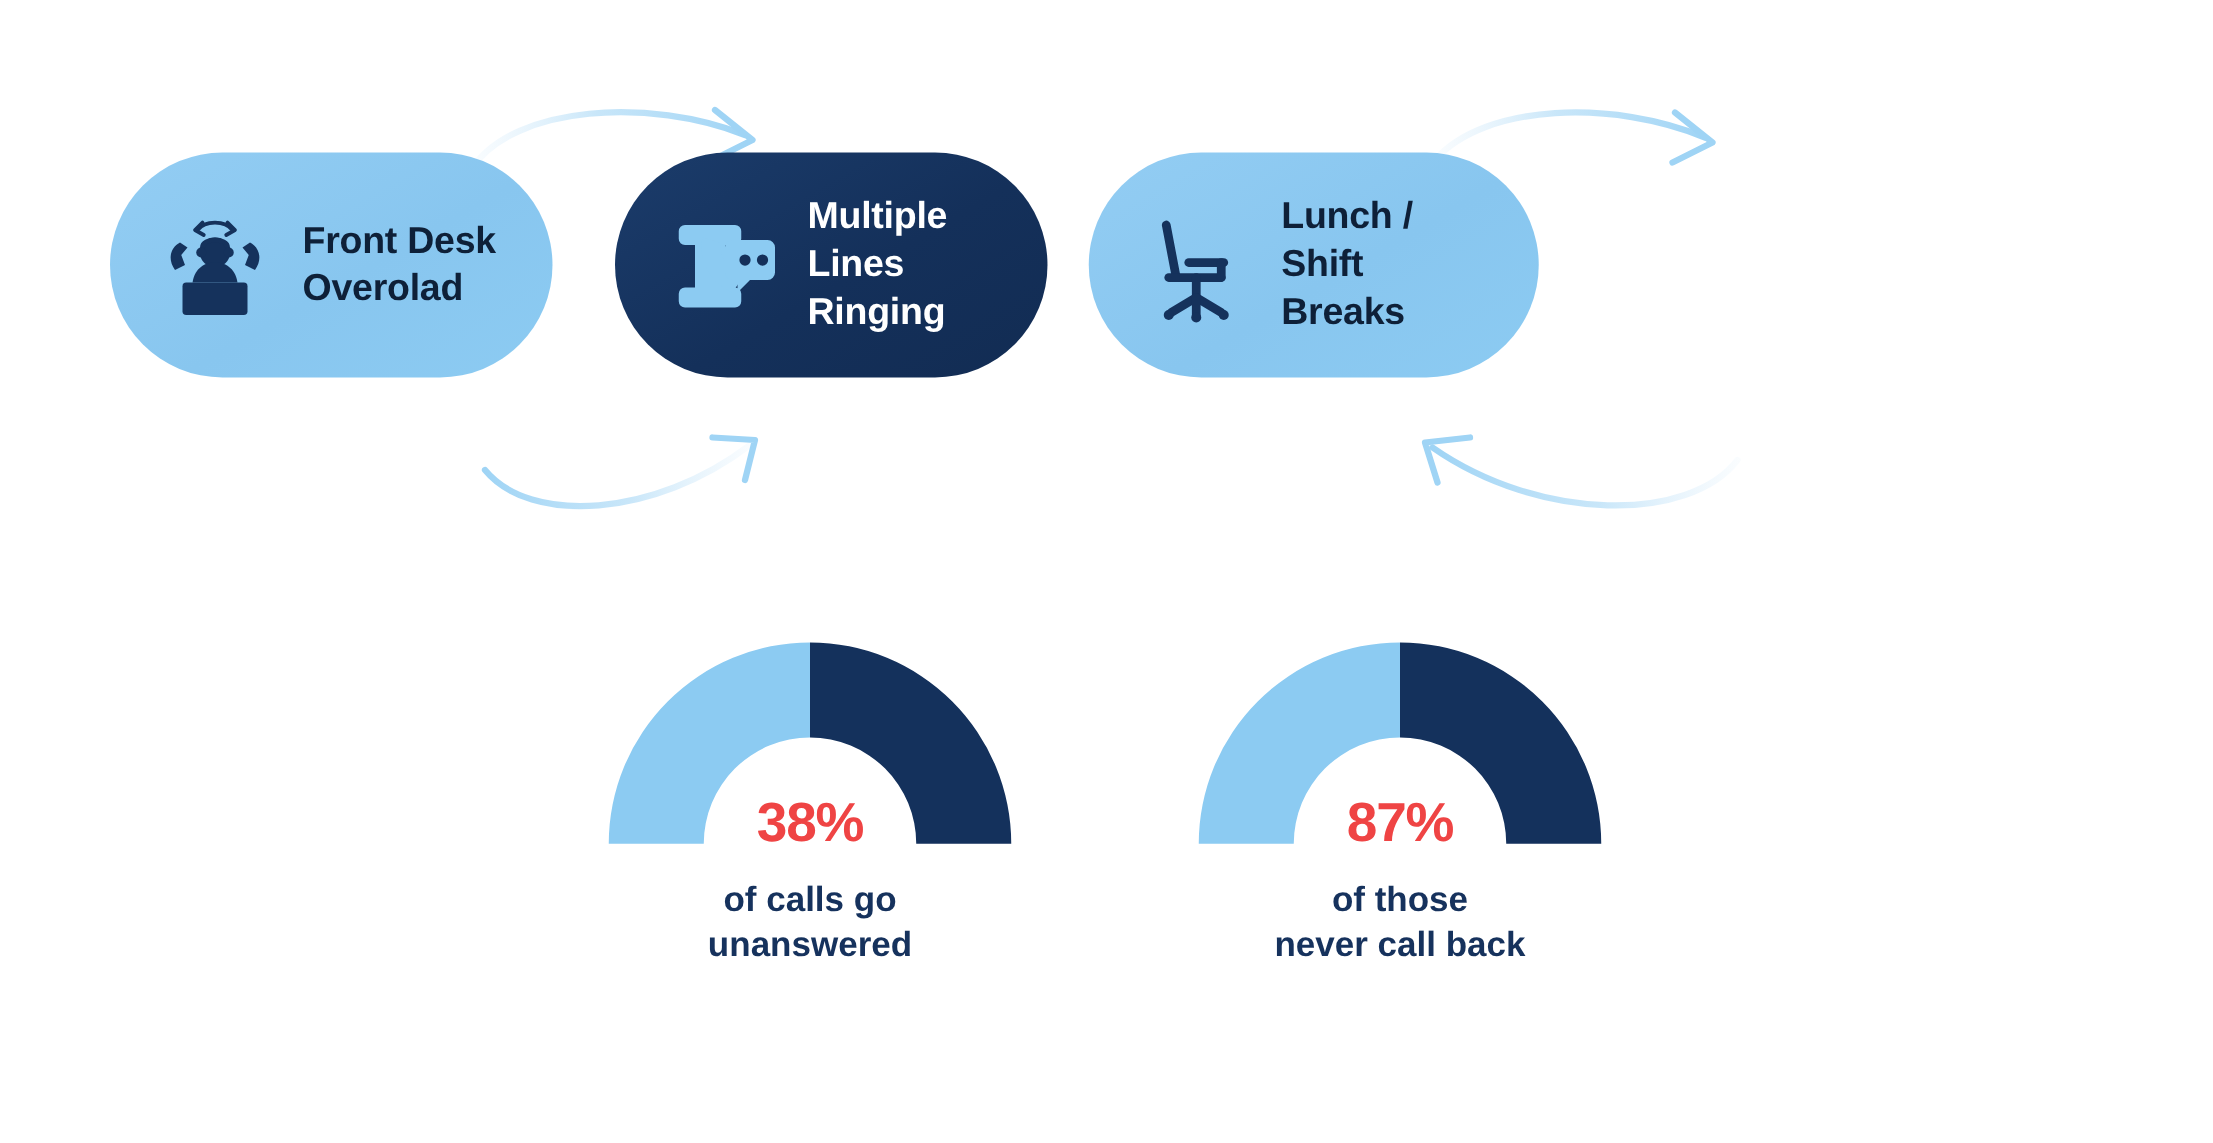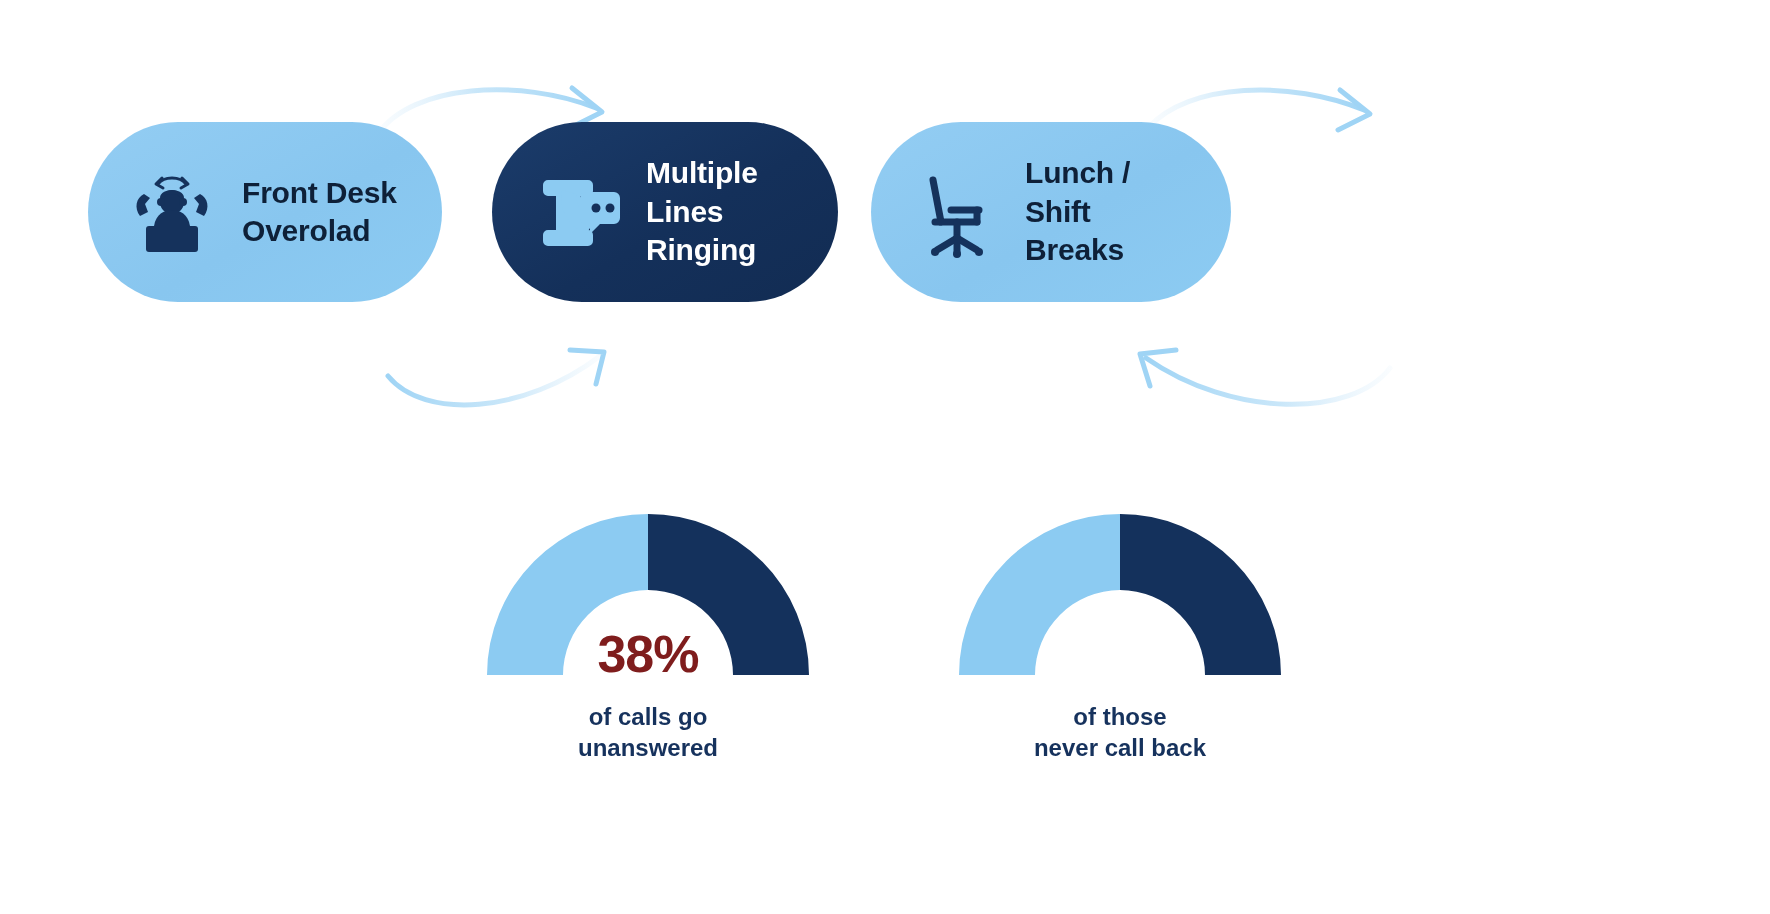--- a/index.html
+++ b/index.html
@@ -106,29 +106,29 @@
     height: 180px;
     margin: 0 auto;
   }
   .gauge-arc svg { display: block; }
 
   .gauge-value {
     position: absolute;
     left: 0;
     right: 0;
     bottom: -4px;
-    font-size: 52px;
+    font-size: 44px;
     font-weight: 800;
-    color: #7f1d1d;
+    color: #ef4444;
     letter-spacing: -1px;
   }
 
   .gauge-caption {
     margin-top: 22px;
-    font-size: 24px;
+    font-size: 28px;
     font-weight: 700;
     line-height: 1.28;
     color: #16325d;
     white-space: pre-line;
   }
 </style>
 </head>
 <body>
 
 <div class="stage">
@@ -267,19 +267,20 @@
       <div class="gauge-caption">of calls go
 unanswered</div>
     </div>
 
     <div class="gauge" id="gauge-2">
       <div class="gauge-arc">
         <svg width="350" height="180" viewBox="0 0 350 180">
           <path d="M 175 14 A 161 161 0 0 0 14 175 L 90 175 A 85 85 0 0 1 175 90 Z" fill="#8ccbf2"></path>
           <path d="M 175 14 A 161 161 0 0 1 336 175 L 260 175 A 85 85 0 0 0 175 90 Z" fill="#14315c"></path>
         </svg>
+        <div class="gauge-value">87%</div>
       </div>
       <div class="gauge-caption">of those
 never call back</div>
     </div>
   </div>
 
 </div>
 
 </body></html>

